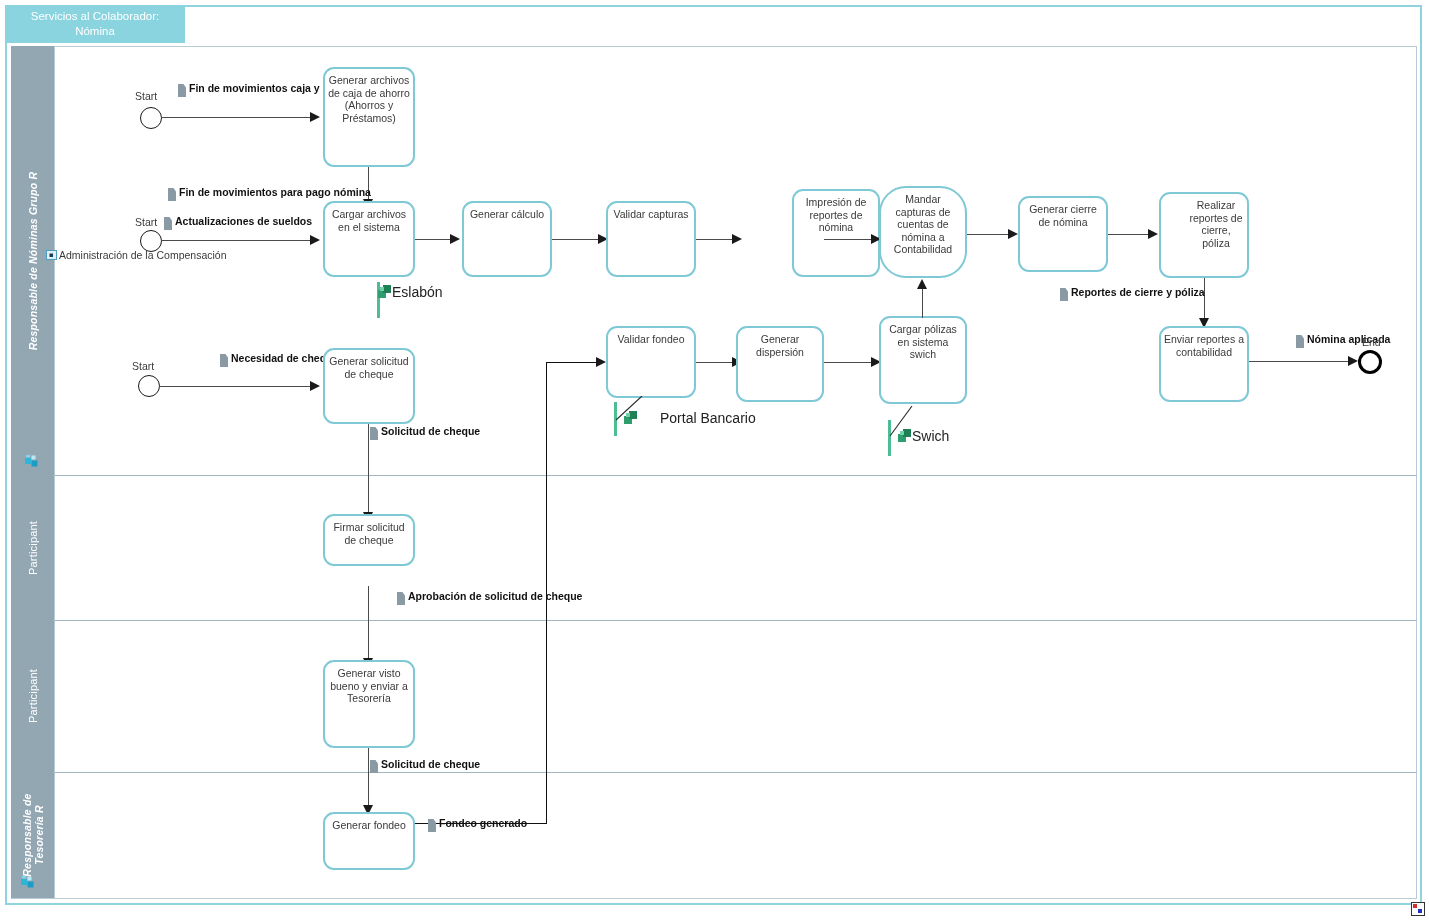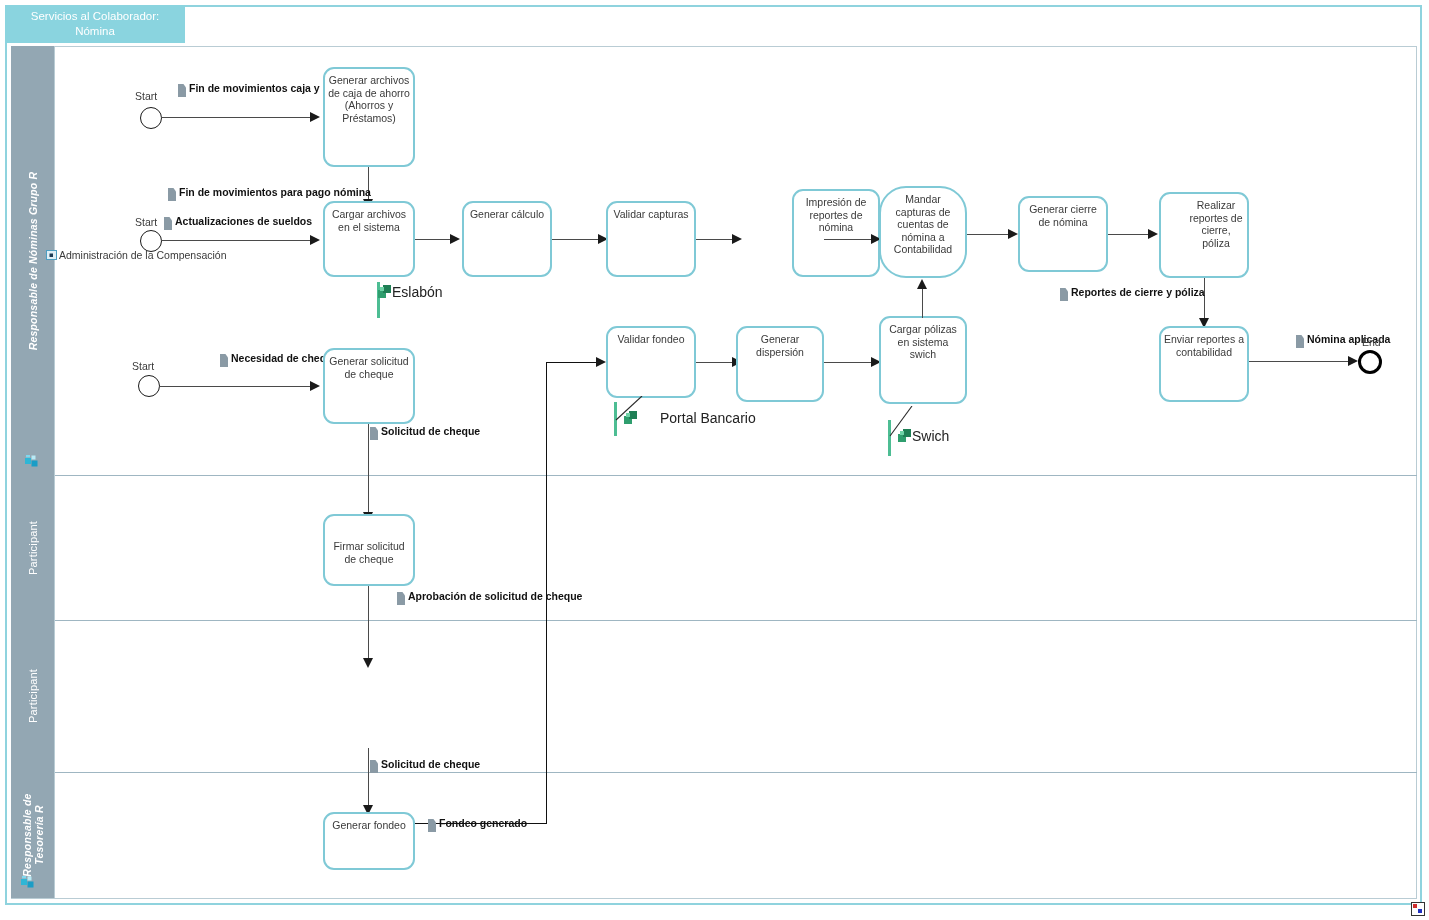--- a/index.html
+++ b/index.html
@@ -355,34 +355,37 @@
   <div class="ln lnv" style="left:368px;top:424px;height:92px;"></div>
   <div class="arrow down" style="left:363px;top:512px;"></div>
 
   <div class="dataobj" style="left:370px;top:425px;">
     <div class="doc"></div>
     <div class="txt">
       <span>Solicitud de cheque</span>
     </div>
   </div>
 
-  <div class="task" style="left:323px;top:514px;width:92px;height:72px;align-items:center;">
+  <div class="task" style="left:323px;top:514px;width:92px;height:52px;">
     <span>Firmar solicitud de cheque</span>
   </div>
 
   <div class="dataobj ctr" style="left:397px;top:590px;">
     <div class="doc"></div>
     <div class="txt">
       <span>Aprobación de solicitud de cheque</span>
     </div>
   </div>
 
   <div class="ln lnv" style="left:368px;top:586px;height:76px;"></div>
   <div class="arrow down" style="left:363px;top:658px;"></div>
 
+  <div class="task" style="left:323px;top:660px;width:92px;height:88px;">
+    <span>Generar visto bueno y enviar a Tesorería</span>
+  </div>
 
   <div class="dataobj" style="left:370px;top:758px;">
     <div class="doc"></div>
     <div class="txt">
       <span>Solicitud de cheque</span>
     </div>
   </div>
 
   <div class="ln lnv" style="left:368px;top:748px;height:62px;"></div>
   <div class="arrow down" style="left:363px;top:805px;"></div>

